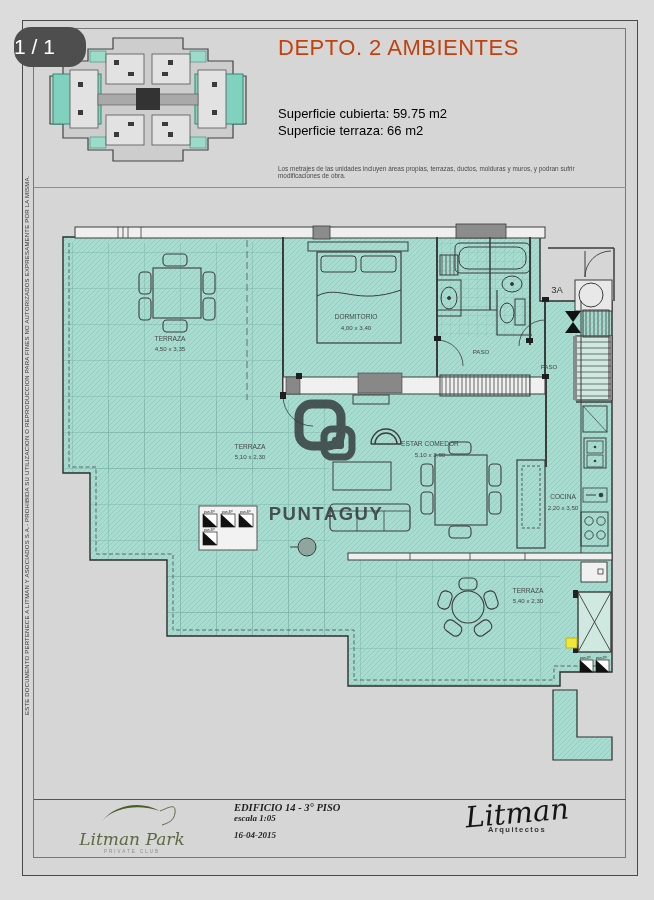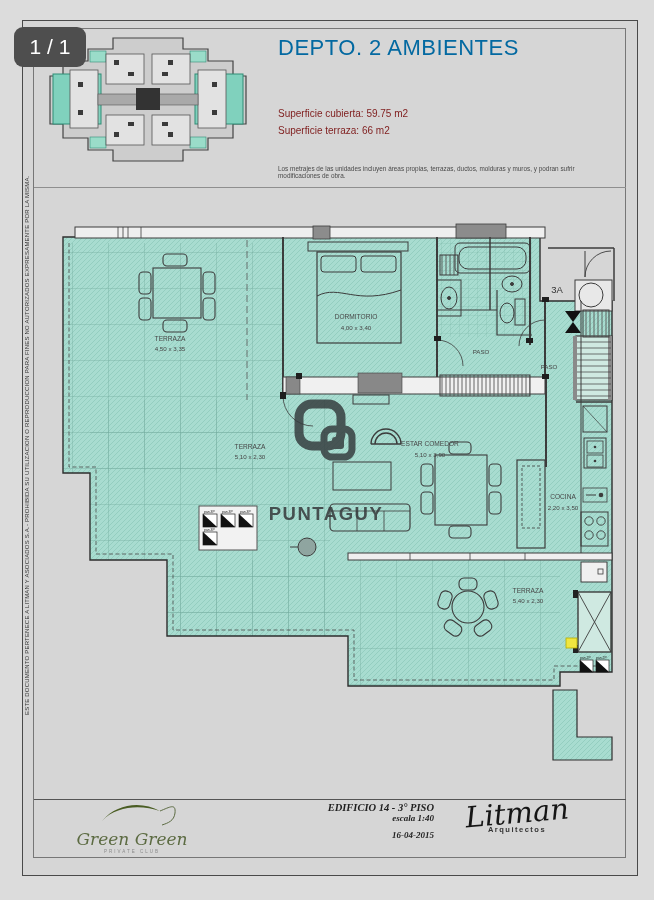--- a/index.html
+++ b/index.html
@@ -5,38 +5,38 @@
   html,body{margin:0;padding:0;}
   body{width:654px;height:900px;background:#dcdcdc;position:relative;overflow:hidden;
        font-family:"Liberation Sans",sans-serif;color:#3d3d3d;}
   .sheet{position:absolute;left:22px;top:20px;width:616px;height:856px;
          background:#d6d6d6;border:1.5px solid #4a4a4a;box-sizing:border-box;}
   .frame{position:absolute;left:33px;top:28px;width:593px;height:830px;
          border:1px solid #777;box-sizing:border-box;}
   .divider{position:absolute;left:34px;top:187px;width:592px;border-top:1px solid #8f8f8f;}
   .footer-sep{position:absolute;left:34px;top:799px;width:592px;border-top:1.5px solid #555;}
   .badge{position:absolute;left:14px;top:27px;width:72px;height:40px;background:#4e4e4e;
-         border-radius:9px;color:#fff;display:flex;align-items:center;justify-content:center;
+         border-radius:17px;color:#fff;display:flex;align-items:center;
          font-size:21px;z-index:20;}
   .title{position:absolute;left:278px;top:34px;font-size:22px;line-height:27px;
-         letter-spacing:.5px;color:#0369a1;z-index:3;}
-  .areas{position:absolute;left:278px;top:105px;font-size:10px;line-height:17px;color:#7f1d1d;z-index:3;}
+         letter-spacing:.5px;color:#c2410c;z-index:3;}
+  .areas{position:absolute;left:278px;top:105px;font-size:13px;line-height:17px;color:#000000;z-index:3;}
   .disclaimer{position:absolute;left:278px;top:165px;width:335px;font-size:6.4px;color:#4a4a4a;z-index:3;}
   .sidenote{position:absolute;left:24px;top:235px;height:480px;writing-mode:vertical-rl;
             transform:rotate(180deg);font-size:6px;letter-spacing:.2px;color:#333;
             white-space:nowrap;z-index:3;}
   .plan-svg,.keyplan-svg{position:absolute;z-index:1;}
   .plan-svg{left:0;top:0;}
   .keyplan-svg{left:42px;top:30px;z-index:2;}
   .watermark{position:absolute;left:264px;top:399px;width:124px;text-align:center;opacity:.87;z-index:6;}
   .wm-text{font-size:18.5px;font-weight:bold;letter-spacing:1.5px;color:#383c3e;margin-top:18px;}
   .gp{position:absolute;left:62px;top:801px;width:140px;text-align:center;z-index:3;}
   .gp-name{font-family:"DejaVu Serif",serif;font-style:italic;font-size:17px;color:#5c6b42;margin-top:-6px;}
   .gp-sub{font-size:4.5px;letter-spacing:2px;color:#8a8a8a;}
-  .fcenter{position:absolute;left:234px;top:802px;width:200px;text-align:right;z-index:3;
+  .fcenter{position:absolute;left:234px;top:802px;width:200px;text-align:left;z-index:3;
            font-family:"Liberation Serif",serif;font-style:italic;font-weight:bold;color:#1f1f1f;}
   .fc1{font-size:10.5px;}
   .fc2{font-size:9px;}
   .fc3{font-size:9px;margin-top:7px;}
   .sig{position:absolute;left:452px;top:798px;width:130px;text-align:center;z-index:3;}
   .sig-name{font-family:"DejaVu Serif",serif;font-style:italic;font-size:29px;color:#151515;
             transform:rotate(-5deg);line-height:30px;}
   .sig-sub{font-size:7.5px;font-weight:bold;letter-spacing:1.5px;color:#333;margin-top:-3px;}
 </style>
 </head>
@@ -367,24 +367,24 @@
     </g>
   </svg>
   <div class="wm-text">PUNTAGUY</div>
 </div>
 
 <div class="gp">
   <svg width="120" height="30" viewBox="0 0 120 30">
     <path d="M30,20 C45,4 70,4 88,10 C70,0 45,2 30,20 Z" fill="#4a5d23"></path>
     <path d="M88,10 C98,6 104,2 103,12 C102,20 96,22 90,24" fill="none" stroke="#5c6b42" stroke-width="1"></path>
   </svg>
-  <div class="gp-name">Green Green</div>
+  <div class="gp-name">Litman Park</div>
   <div class="gp-sub">PRIVATE CLUB</div>
 </div>
 <div class="fcenter">
   <div class="fc1">EDIFICIO 14 - 3° PISO</div>
-  <div class="fc2">escala 1:40</div>
+  <div class="fc2">escala 1:05</div>
   <div class="fc3">16-04-2015</div>
 </div>
 <div class="sig">
   <div class="sig-name">Litman</div>
   <div class="sig-sub">Arquitectos</div>
 </div>
 
 </body></html>

